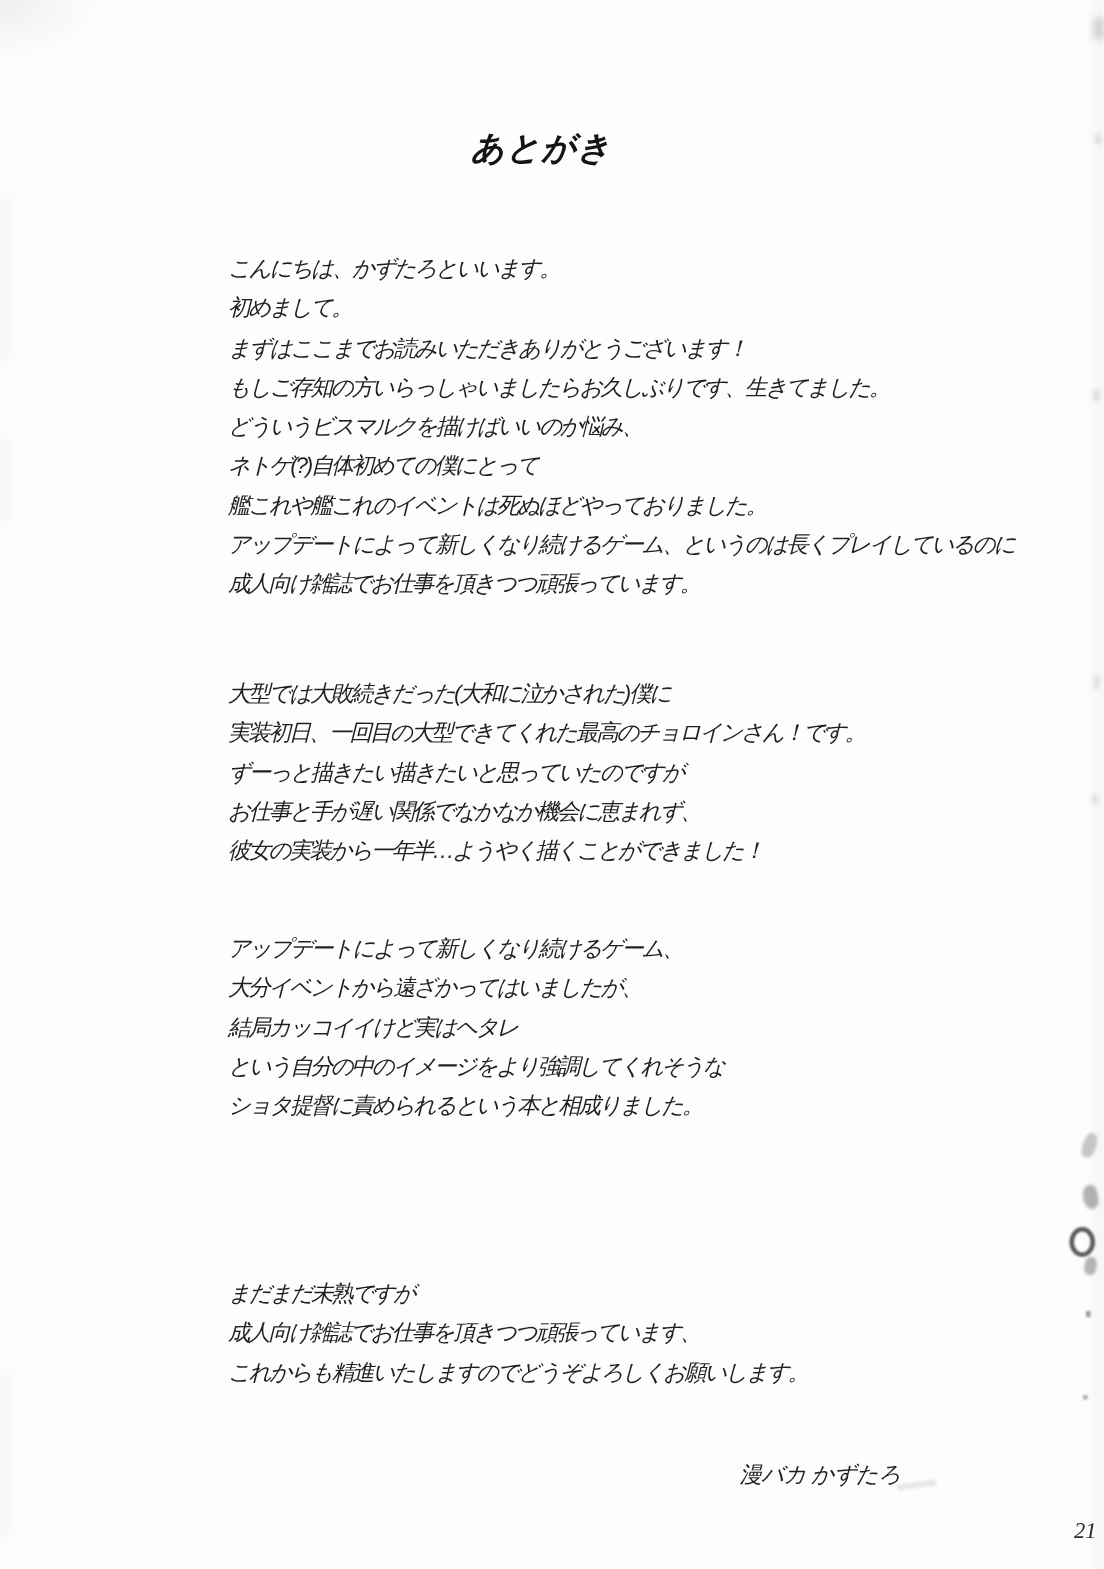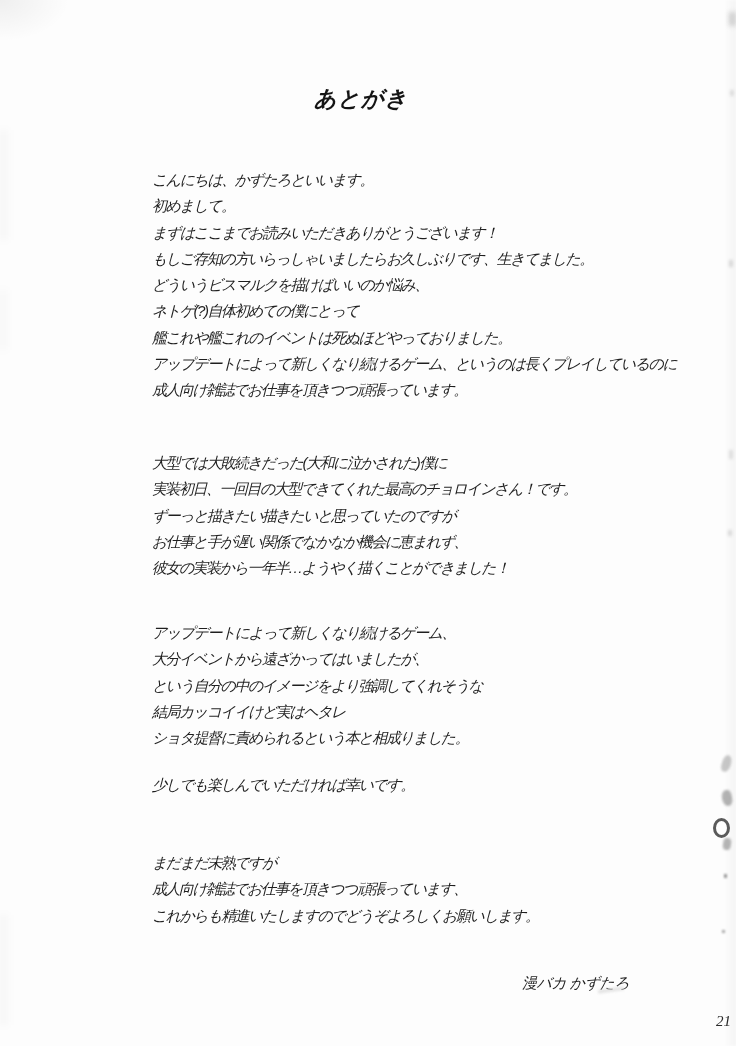--- a/index.html
+++ b/index.html
@@ -38,21 +38,21 @@
     font-weight: 500;
     filter: blur(0.2px);
   }
   .p0 { top: 167px; }
   .p1 { top: 450px; }
   .p2 { top: 620px; }
   .p3 { top: 772px; }
   .p4 { top: 850px; }
   .signature {
     position: absolute;
-    top: 974px; left: 522px;
+    top: 974px; left: 493px;
     font-size: 15px;
     letter-spacing: -0.5px;
     color: #1f1f1f;
     white-space: nowrap;
     filter: blur(0.2px);
   }
   .page-number {
     position: absolute;
     top: 1013px; right: 5px;
     font-family: "Liberation Serif", "DejaVu Serif", serif;
@@ -111,28 +111,25 @@
     <div class="line">大型では大敗続きだった(大和に泣かされた)僕に</div>
     <div class="line">実装初日、一回目の大型できてくれた最高のチョロインさん！です。</div>
     <div class="line">ずーっと描きたい描きたいと思っていたのですが</div>
     <div class="line">お仕事と手が遅い関係でなかなか機会に恵まれず、</div>
     <div class="line">彼女の実装から一年半…ようやく描くことができました！</div>
   </div>
 
   <div class="para p2">
     <div class="line">アップデートによって新しくなり続けるゲーム、</div>
     <div class="line">大分イベントから遠ざかってはいましたが、</div>
+    <div class="line">結局カッコイイけど実はヘタレ</div>
     <div class="line">という自分の中のイメージをより強調してくれそうな</div>
-    <div class="line">結局カッコイイけど実はヘタレ</div>
     <div class="line">ショタ提督に責められるという本と相成りました。</div>
   </div>
 
-  <div class="para p3">
-    <div class="line">少しでも楽しんでいただければ幸いです。</div>
-  </div>
 
   <div class="para p4">
     <div class="line">まだまだ未熟ですが</div>
     <div class="line">成人向け雑誌でお仕事を頂きつつ頑張っています、</div>
     <div class="line">これからも精進いたしますのでどうぞよろしくお願いします。</div>
   </div>
 
   <div class="signature">漫バカ かずたろ</div>
 
   <div class="page-number">21</div>

